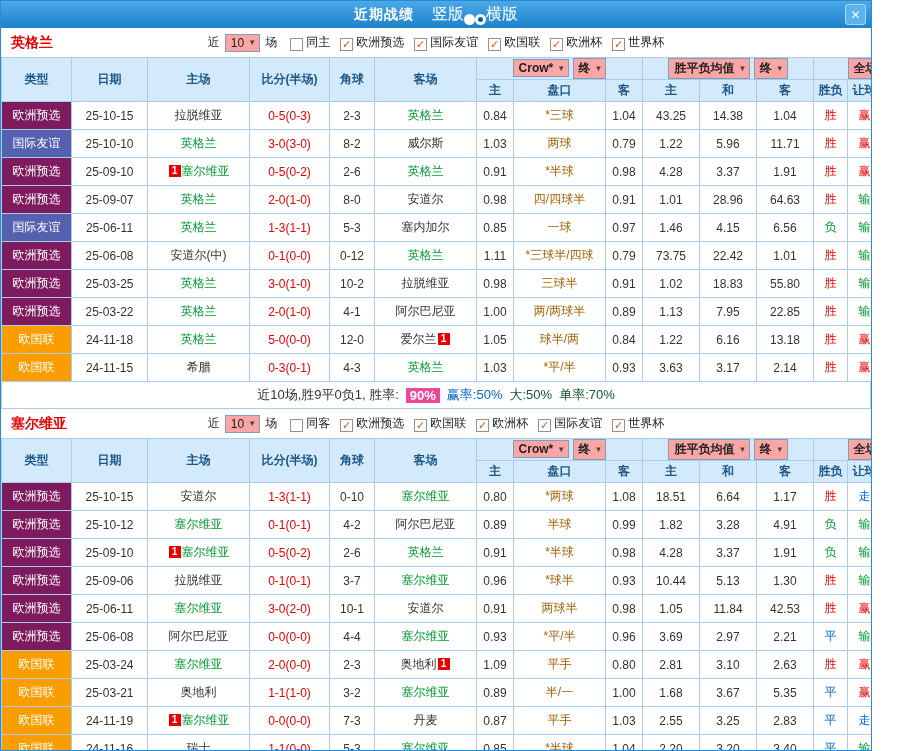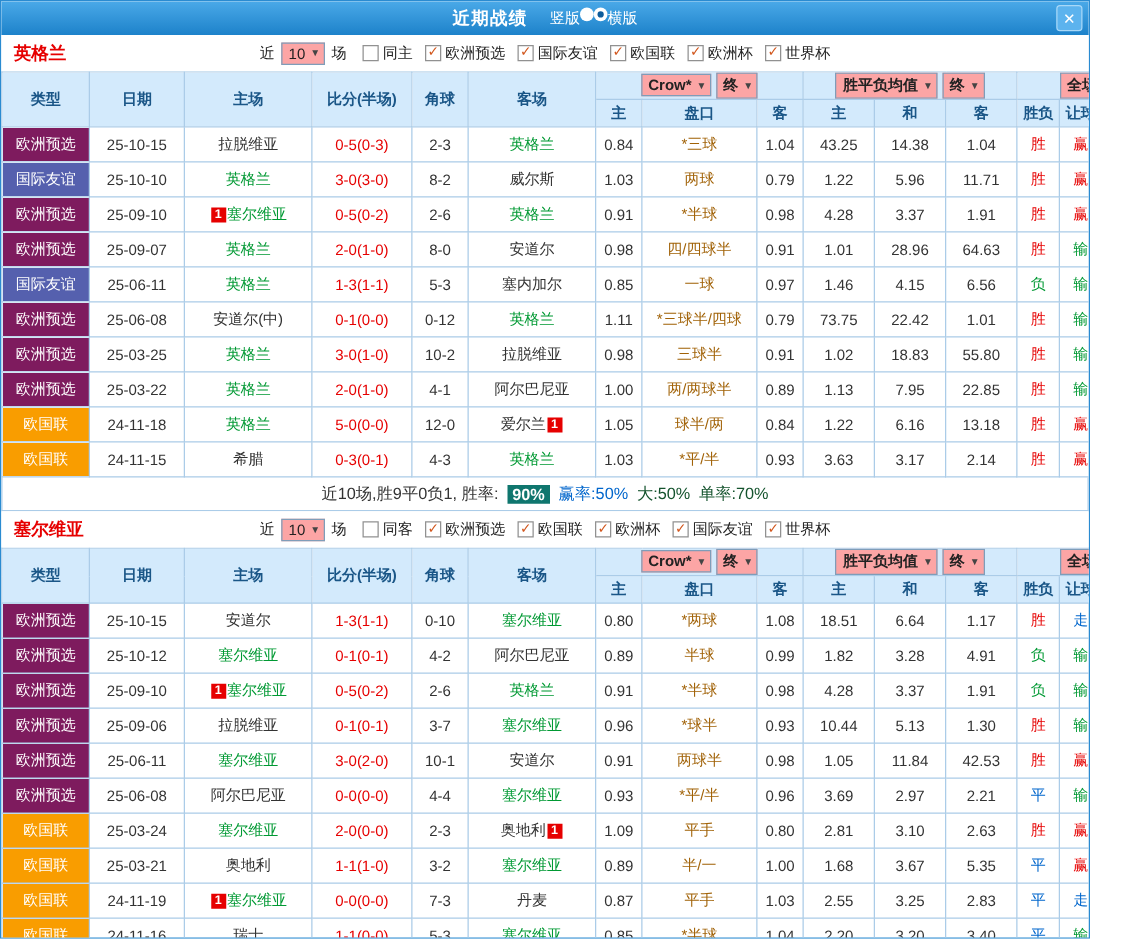--- a/index.html
+++ b/index.html
@@ -2,46 +2,46 @@
 <html><head>
 <meta charset="utf-8">
 <style>
 *{box-sizing:border-box;margin:0;padding:0}
 html,body{width:908px;height:751px}
 body{font-family:"Liberation Sans","DejaVu Sans",sans-serif;background:#fff;overflow:hidden}
 .window{width:872px;height:751px;border:1px solid #2a8bd1;background:#fff;overflow:hidden}
 .titlebar{height:27px;background:linear-gradient(180deg,#4aa9e8,#1d82ca);position:relative;display:flex;align-items:center;justify-content:center;color:#fff}
 .tb-group{display:flex;align-items:center;gap:18px}
 .tb-title{font-size:14px;font-weight:bold;letter-spacing:1px}
-.tb-radios{display:flex;align-items:flex-start;gap:0;font-size:12px}
+.tb-radios{display:flex;align-items:flex-end;gap:0;font-size:16px}
 .radio{width:11px;height:11px;border-radius:50%;background:#fff;display:inline-block;position:relative;cursor:pointer}
 .radio.sel::after{content:"";position:absolute;left:3px;top:3px;width:5px;height:5px;border-radius:50%;background:#0d5c9b}
 .close-btn{position:absolute;right:5px;top:3px;width:21px;height:21px;background:#5cb3ee;border:1px solid #a8d8f8;border-radius:3px;color:#fff;font-size:12px;font-weight:bold;display:flex;align-items:center;justify-content:center;cursor:pointer}
 .section-head{height:29px;position:relative;display:flex;align-items:center;background:#fff}
 .team-label{position:absolute;left:10px;color:#e60000;font-weight:bold;font-size:14px}
 .filters{margin:0 auto;display:flex;align-items:center;gap:5px;font-size:12px;color:#222}
 .cbs{display:inline-flex;align-items:center;gap:10px;margin-left:8px}
-.cb-item{display:inline-flex;align-items:center;gap:3px;cursor:pointer}
+.cb-item{display:inline-flex;align-items:flex-end;gap:3px;cursor:pointer}
 .checkbox{width:13px;height:13px;border:1px solid #919191;background:#fff;display:inline-flex;align-items:center;justify-content:center;font-size:11px;line-height:11px;color:#d2571e;font-weight:bold}
 .select{display:inline-flex;align-items:center;gap:4px;border:1px solid #7f9db9;background:#fca5a5;padding:1px 3px 1px 5px;font-size:12px;color:#222;cursor:pointer;white-space:nowrap}
 .select .arw{font-size:8px;color:#444}
 table.results{width:100%;border-collapse:collapse;table-layout:fixed}
 .results th,.results td{border:1px solid #abcce8;text-align:center;overflow:hidden;white-space:nowrap;padding:0}
 .results th{background:#d3eafc;color:#1a5687;font-weight:bold;font-size:12px;height:22px}
 .results td{height:28px;font-size:12px;color:#333}
 td.type{color:#fff}
 td.score{color:#e60000}
 td.handicap{color:#a16207}
 .tname.green{color:#009933}
 td.red{color:#e60000}
 td.green{color:#009933}
 td.blue{color:#0066cc}
 .badge1{display:inline-block;width:12px;height:12px;line-height:12px;background:#e60000;color:#fff;font-size:10px;font-weight:bold;text-align:center;margin:0 1px;vertical-align:1px}
 .summary{height:27px;border:1px solid #abcce8;border-top:0;display:flex;align-items:center;justify-content:center;gap:7px;font-size:13px;color:#333}
-.rate-badge{background:#0f766e;color:#fff;padding:0 4px;font-weight:bold}
+.rate-badge{background:#ec4899;color:#fff;padding:0 4px;font-weight:bold}
 .s-blue{color:#0066cc}
 .s-red{color:#14532d}
 </style>
 </head>
 <body>
 
 <div class="window">
 
   <div class="titlebar">
     <div class="tb-group">

